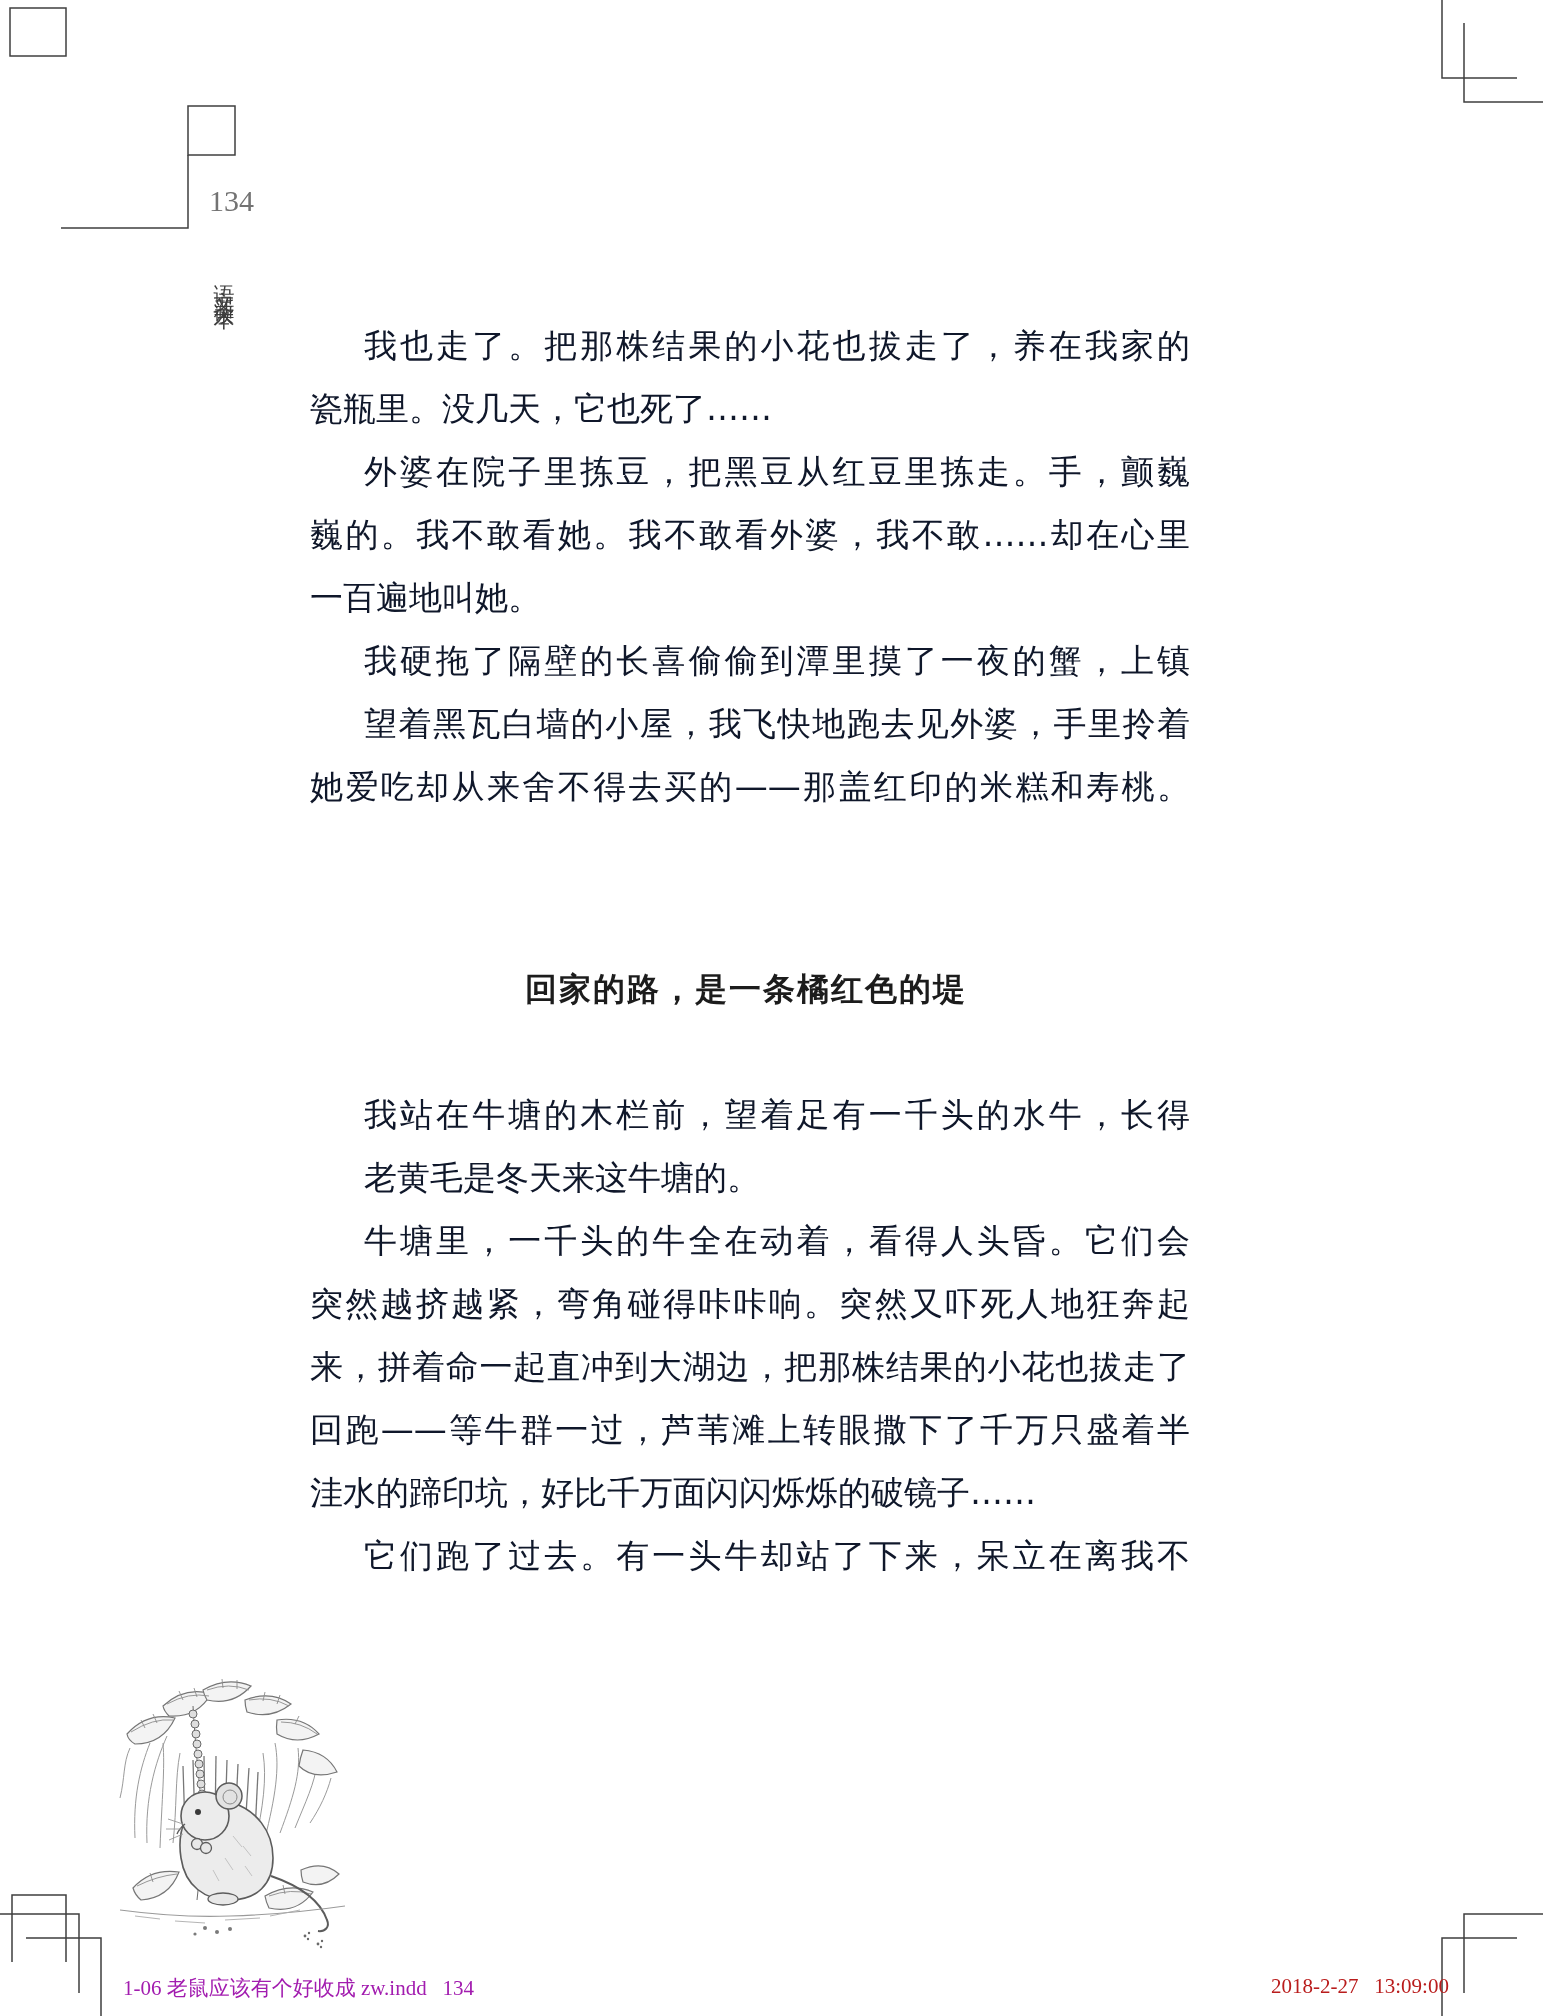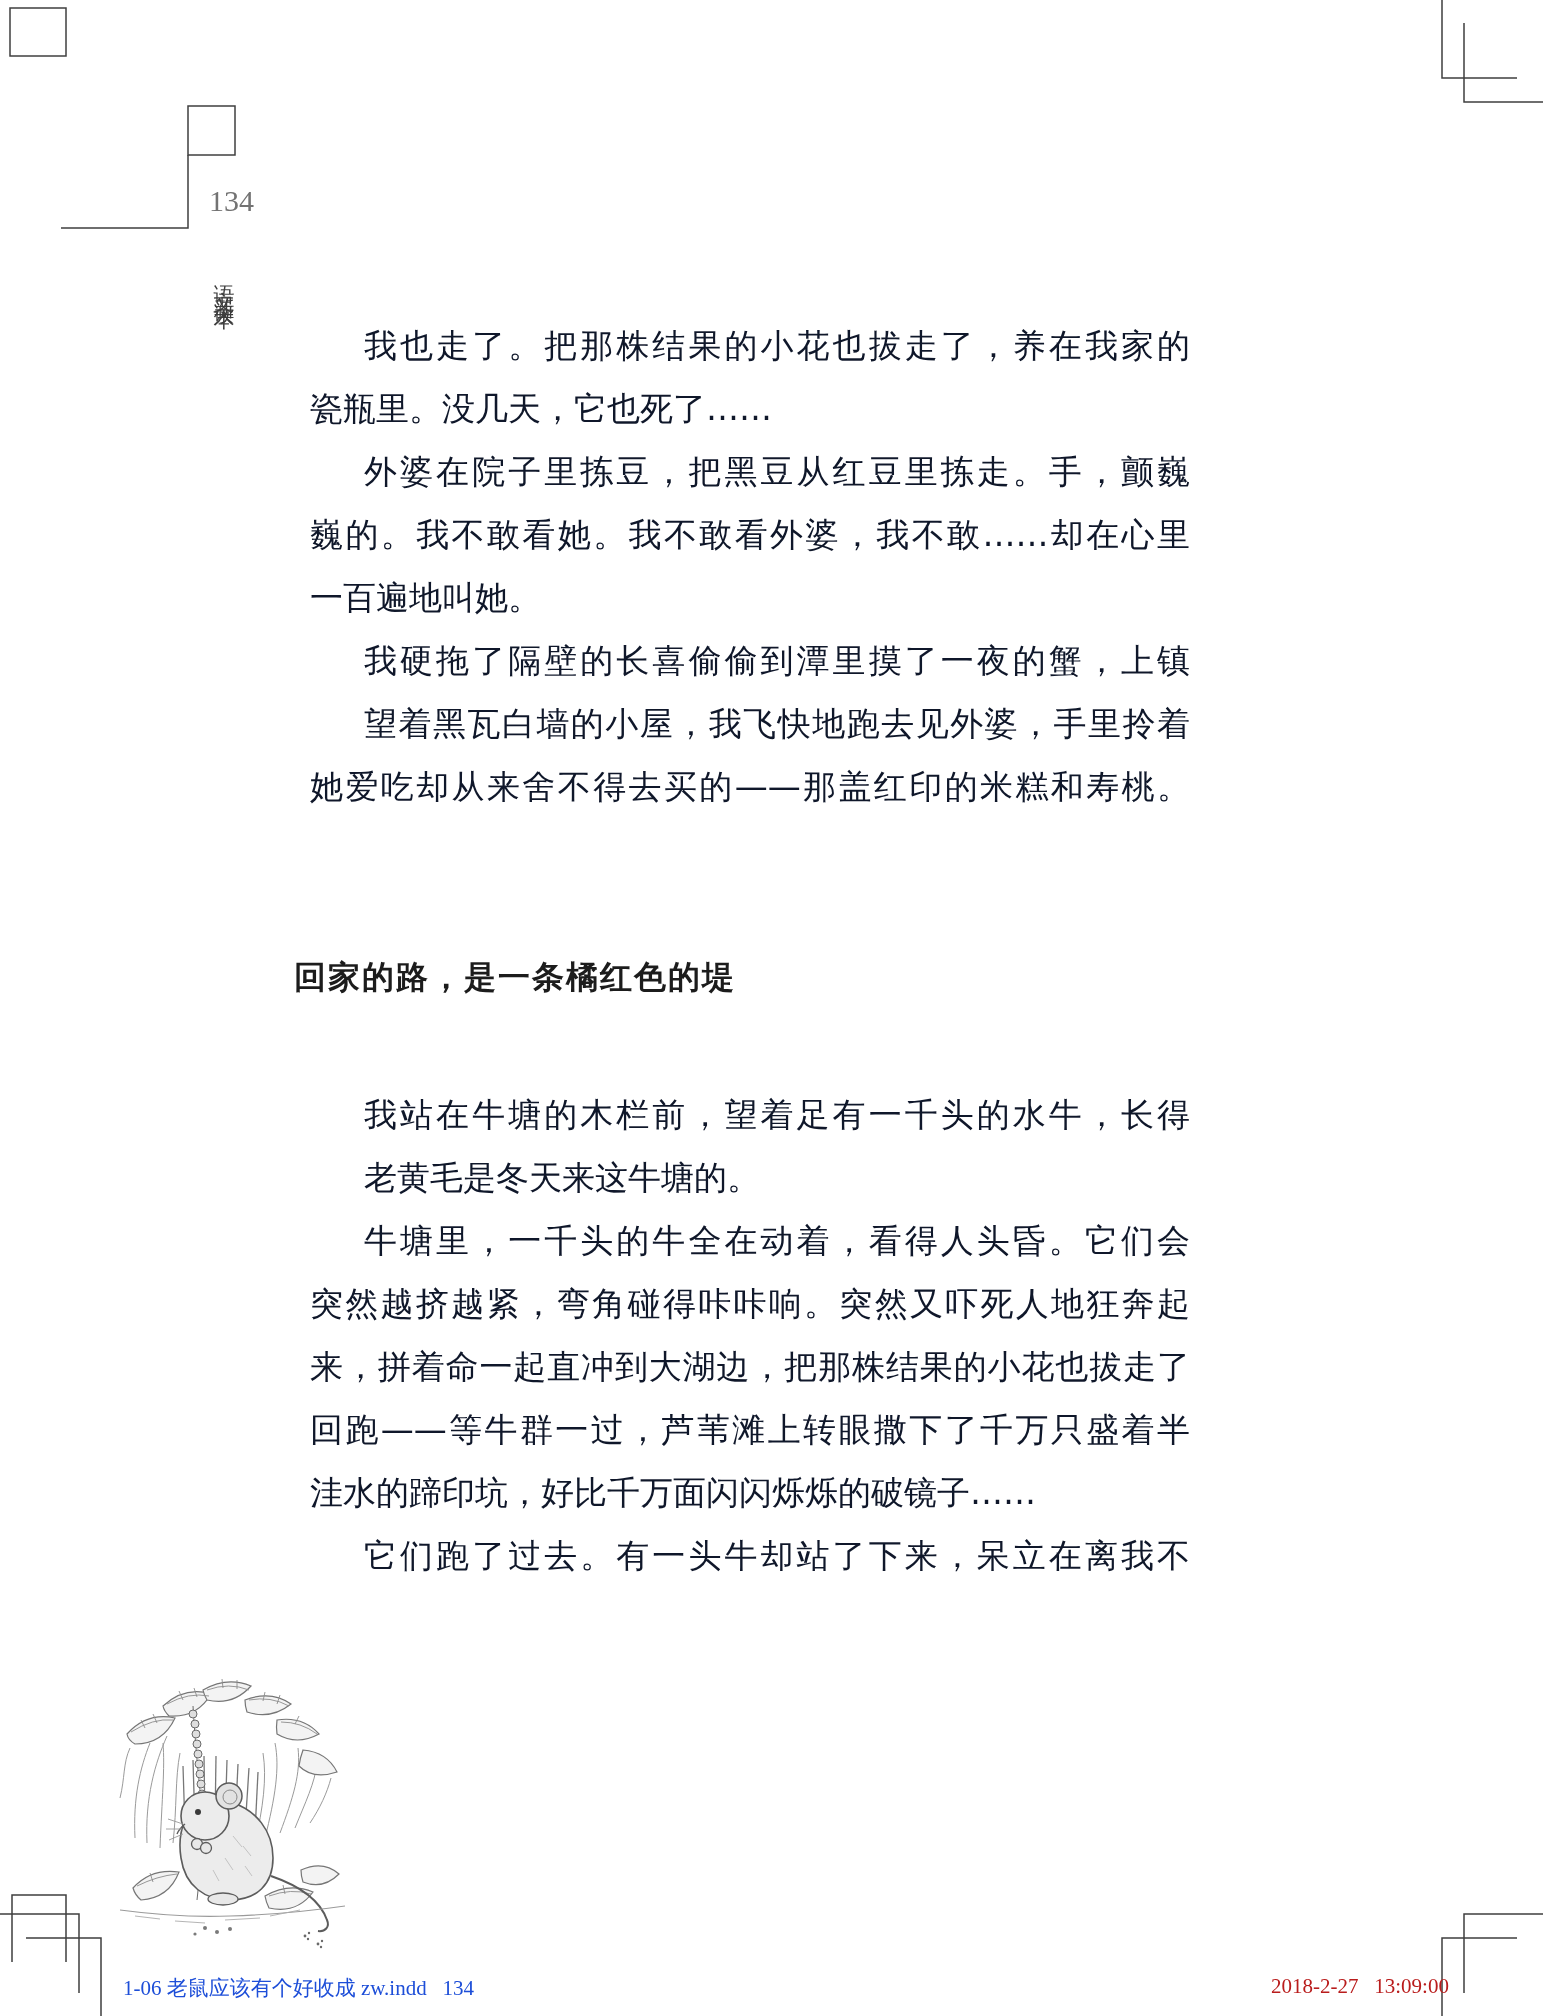--- a/index.html
+++ b/index.html
@@ -26,28 +26,28 @@
   .line{
     line-height:63px;height:63px;
     text-align:justify;text-align-last:justify;
     white-space:nowrap;overflow:visible;
   }
   .line.pend{text-align-last:left;}
   .line.indent{padding-left:54px;}
   .s1{top:314px;}
   .s2{top:1083px;}
   .heading{
-    position:absolute;left:290px;top:952px;width:880px;margin:4px;
+    position:absolute;left:290px;top:952px;width:880px;margin:16px;
     font-size:32px;font-weight:bold;letter-spacing:2px;
-    color:#1c1c1c;
+    text-align:center;color:#1c1c1c;
     font-family:"DejaVu Sans",sans-serif;
   }
   .footer-left{
     position:absolute;left:123px;top:1974px;
-    font-family:"Liberation Serif",serif;font-size:21px;color:#1d4ed8;
+    font-family:"Liberation Serif",serif;font-size:21px;color:#a21caf;
     white-space:pre;
   }
   .footer-right{
     position:absolute;left:1271px;top:1974px;
     font-family:"Liberation Serif",serif;font-size:21px;color:#b91c1c;
     white-space:pre;
   }
   .illus{position:absolute;left:105px;top:1648px;}
 </style>
 </head>

